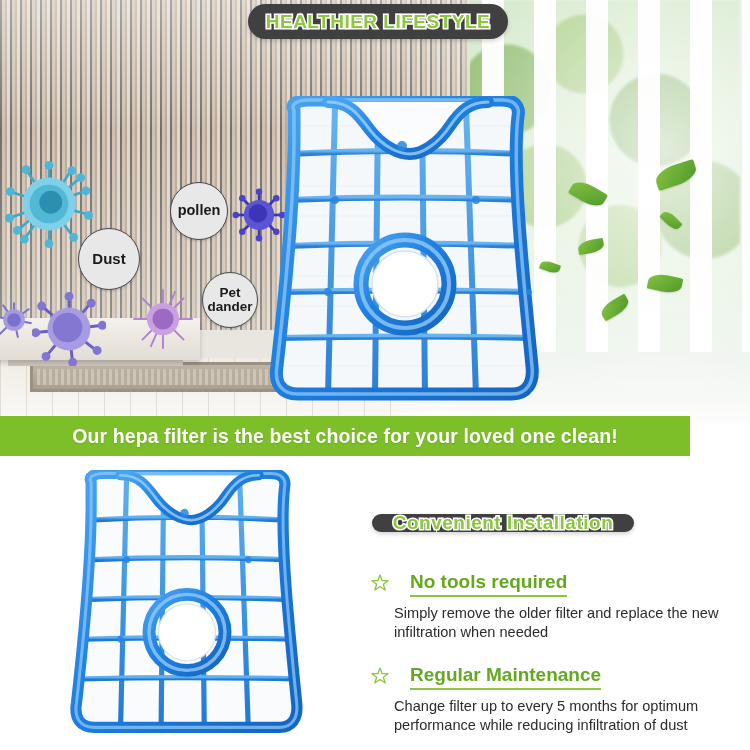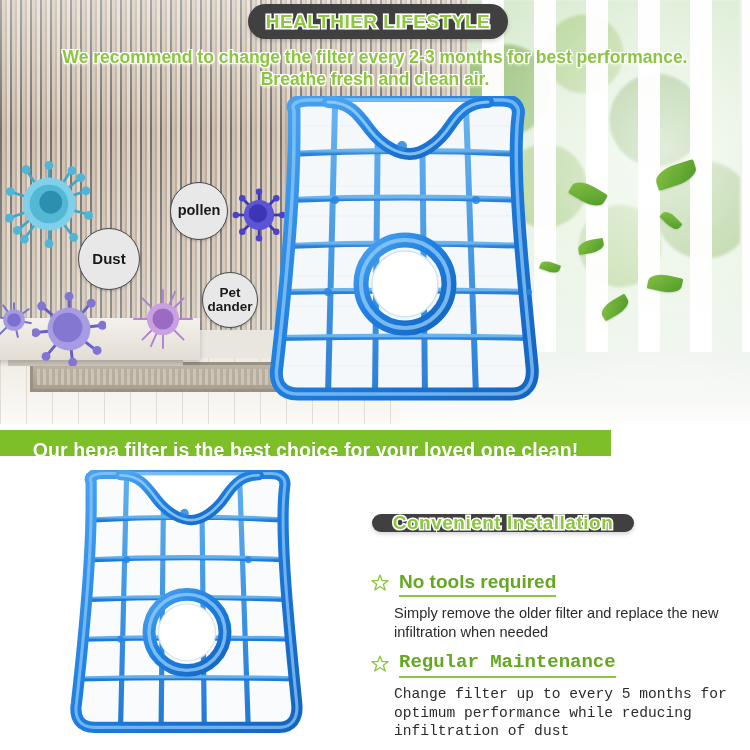--- a/index.html
+++ b/index.html
@@ -126,35 +126,35 @@
   .subtitle{
     position:absolute; left:0; top:46px; width:750px;
     text-align:center; font-size:17.5px; font-weight:700;
     line-height:1.28; color:#8cc63e;
     text-shadow:
       -1.4px -1.4px 0 #fff, 1.4px -1.4px 0 #fff,
       -1.4px 1.4px 0 #fff, 1.4px 1.4px 0 #fff,
        0 2px 3px rgba(255,255,255,.9);
   }
   .green-band{
-    position:absolute; left:0; top:430px; width:611px; height:40px;
+    position:absolute; left:0; top:416px; width:690px; height:40px;
     background:#7cbf28; display:flex; align-items:center; justify-content:center;
   }
   .green-band span{
     color:#fff; font-weight:700; font-size:19.5px; letter-spacing:.1px;
     text-shadow:0 1px 2px rgba(0,0,0,.12);
   }
 
   
   .bottom{
     position:absolute; left:0; top:456px; width:750px; height:294px; background:#fff;
   }
   .feature{ position:absolute; left:370px; width:375px; }
   .feature .head{
-    display:flex; align-items:flex-start; gap:9px;
+    display:flex; align-items:flex-start; gap:20px;
   }
   .star{ flex:0 0 auto; width:20px; height:20px; margin-top:2px; }
   .feature .title{
     font-size:19px; font-weight:700; color:#63a81e;
     border-bottom:2.5px solid #8cc63f; padding-bottom:2px; display:inline-block;
     line-height:1.15;
   }
   .feature .body{
     margin-top:7px; margin-left:24px;
     font-size:14.6px; line-height:1.28; color:#2b2b2b;
@@ -405,24 +405,20 @@
     </div>
     <div class="bubble" style="left:170px;top:182px;width:58px;height:58px;font-size:14.5px;">
       <span>pollen</span>
     </div>
   </div>
 
   <div class="pill" style="left:248px;top:4px;width:260px;height:35px;">
     <span>HEALTHIER LIFESTYLE</span>
   </div>
 
-  <div class="subtitle">
-    <div>We recommend to change the filter every 2-3 months for best performance.</div>
-    <div>Breathe fresh and clean air.</div>
-  </div>
 
   <div class="green-band">
     <span>Our hepa filter is the best choice for your loved one clean!</span>
   </div>
 
   <div class="bottom">
 
     <div class="filter-wrap" style="left:42px;top:14px;width:290px;height:266px;">
       <svg class="filter-svg" viewBox="0 0 310 308">
         <defs>
@@ -499,21 +495,21 @@
     <div class="feature" style="top:115px;">
       <div class="head">
         <svg class="star" viewBox="0 0 24 24">
           <path d="M12 2.5 L14.6 9.2 L21.6 9.2 L16 13.5 L18.2 20.4 L12 16.2 L5.8 20.4 L8 13.5 L2.4 9.2 L9.4 9.2 Z" fill="none" stroke="#8cc63f" stroke-width="1.6" stroke-linejoin="round"></path>
         </svg>
         <div class="title">No tools required</div>
       </div>
       <div class="body">Simply remove the older filter and replace the new infiltration when needed</div>
     </div>
 
-    <div class="feature" style="top:196px;font-family:Liberation Mono, monospace;">
+    <div class="feature" style="top:208px;">
       <div class="head">
         <svg class="star" viewBox="0 0 24 24">
           <path d="M12 2.5 L14.6 9.2 L21.6 9.2 L16 13.5 L18.2 20.4 L12 16.2 L5.8 20.4 L8 13.5 L2.4 9.2 L9.4 9.2 Z" fill="none" stroke="#8cc63f" stroke-width="1.6" stroke-linejoin="round"></path>
         </svg>
         <div class="title">Regular Maintenance</div>
       </div>
       <div class="body">Change filter up to every 5 months for optimum performance while reducing infiltration of dust</div>
     </div>
   </div>
 </div>

